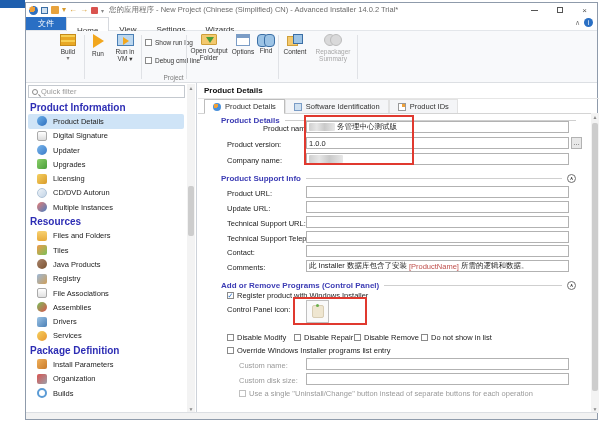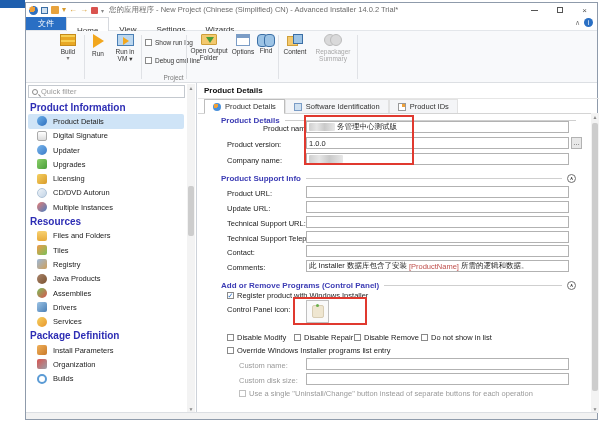--- a/index.html
+++ b/index.html
@@ -276,26 +276,30 @@
         <div class="shead">Resources</div>
         <div class="sitem">
             <span class="sicon ic-ff"></span>
             <span>Files and Folders</span>
           </div>
         <div class="sitem">
             <span class="sicon ic-tiles"></span>
             <span>Tiles</span>
           </div>
         <div class="sitem">
+            <span class="sicon ic-java"></span>
+            <span>Java Products</span>
+          </div>
+        <div class="sitem">
             <span class="sicon ic-reg"></span>
             <span>Registry</span>
           </div>
         <div class="sitem">
-            <span class="sicon ic-java"></span>
-            <span>Java Products</span>
+            <span class="sicon ic-fa"></span>
+            <span>File Associations</span>
           </div>
         <div class="sitem">
             <span class="sicon ic-asm"></span>
             <span>Assemblies</span>
           </div>
         <div class="sitem">
             <span class="sicon ic-drv"></span>
             <span>Drivers</span>
           </div>
         <div class="sitem">

